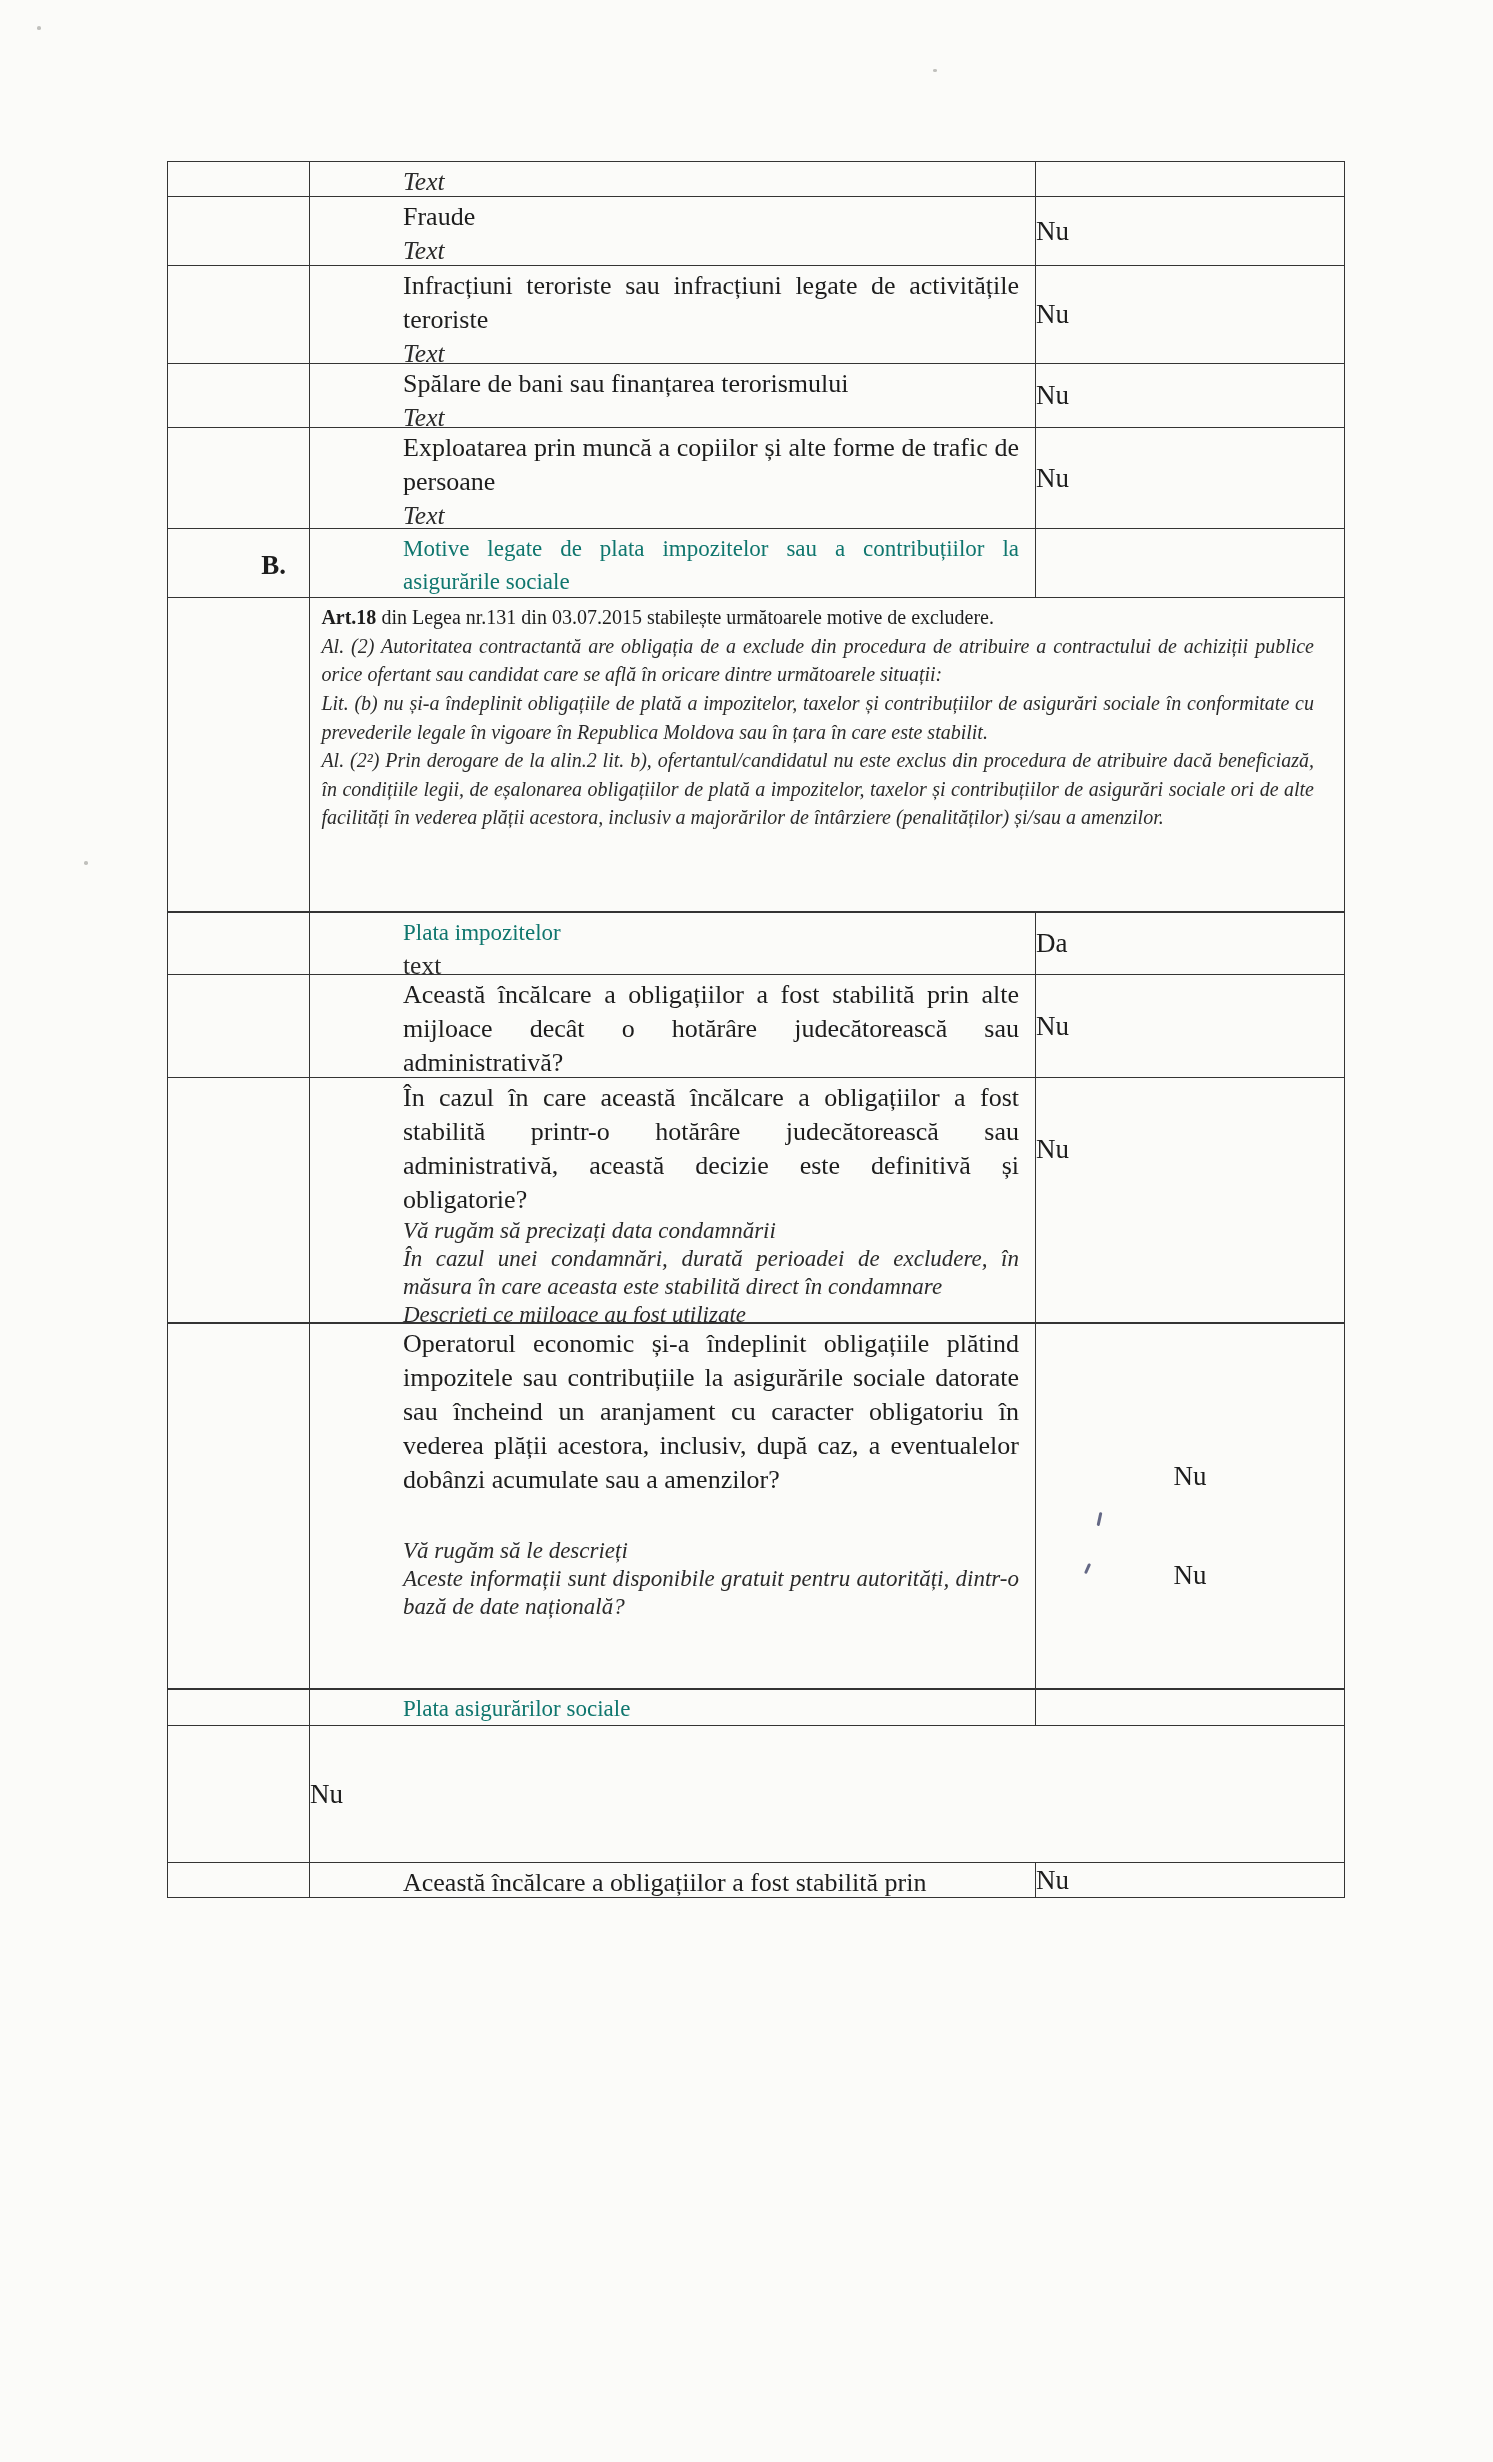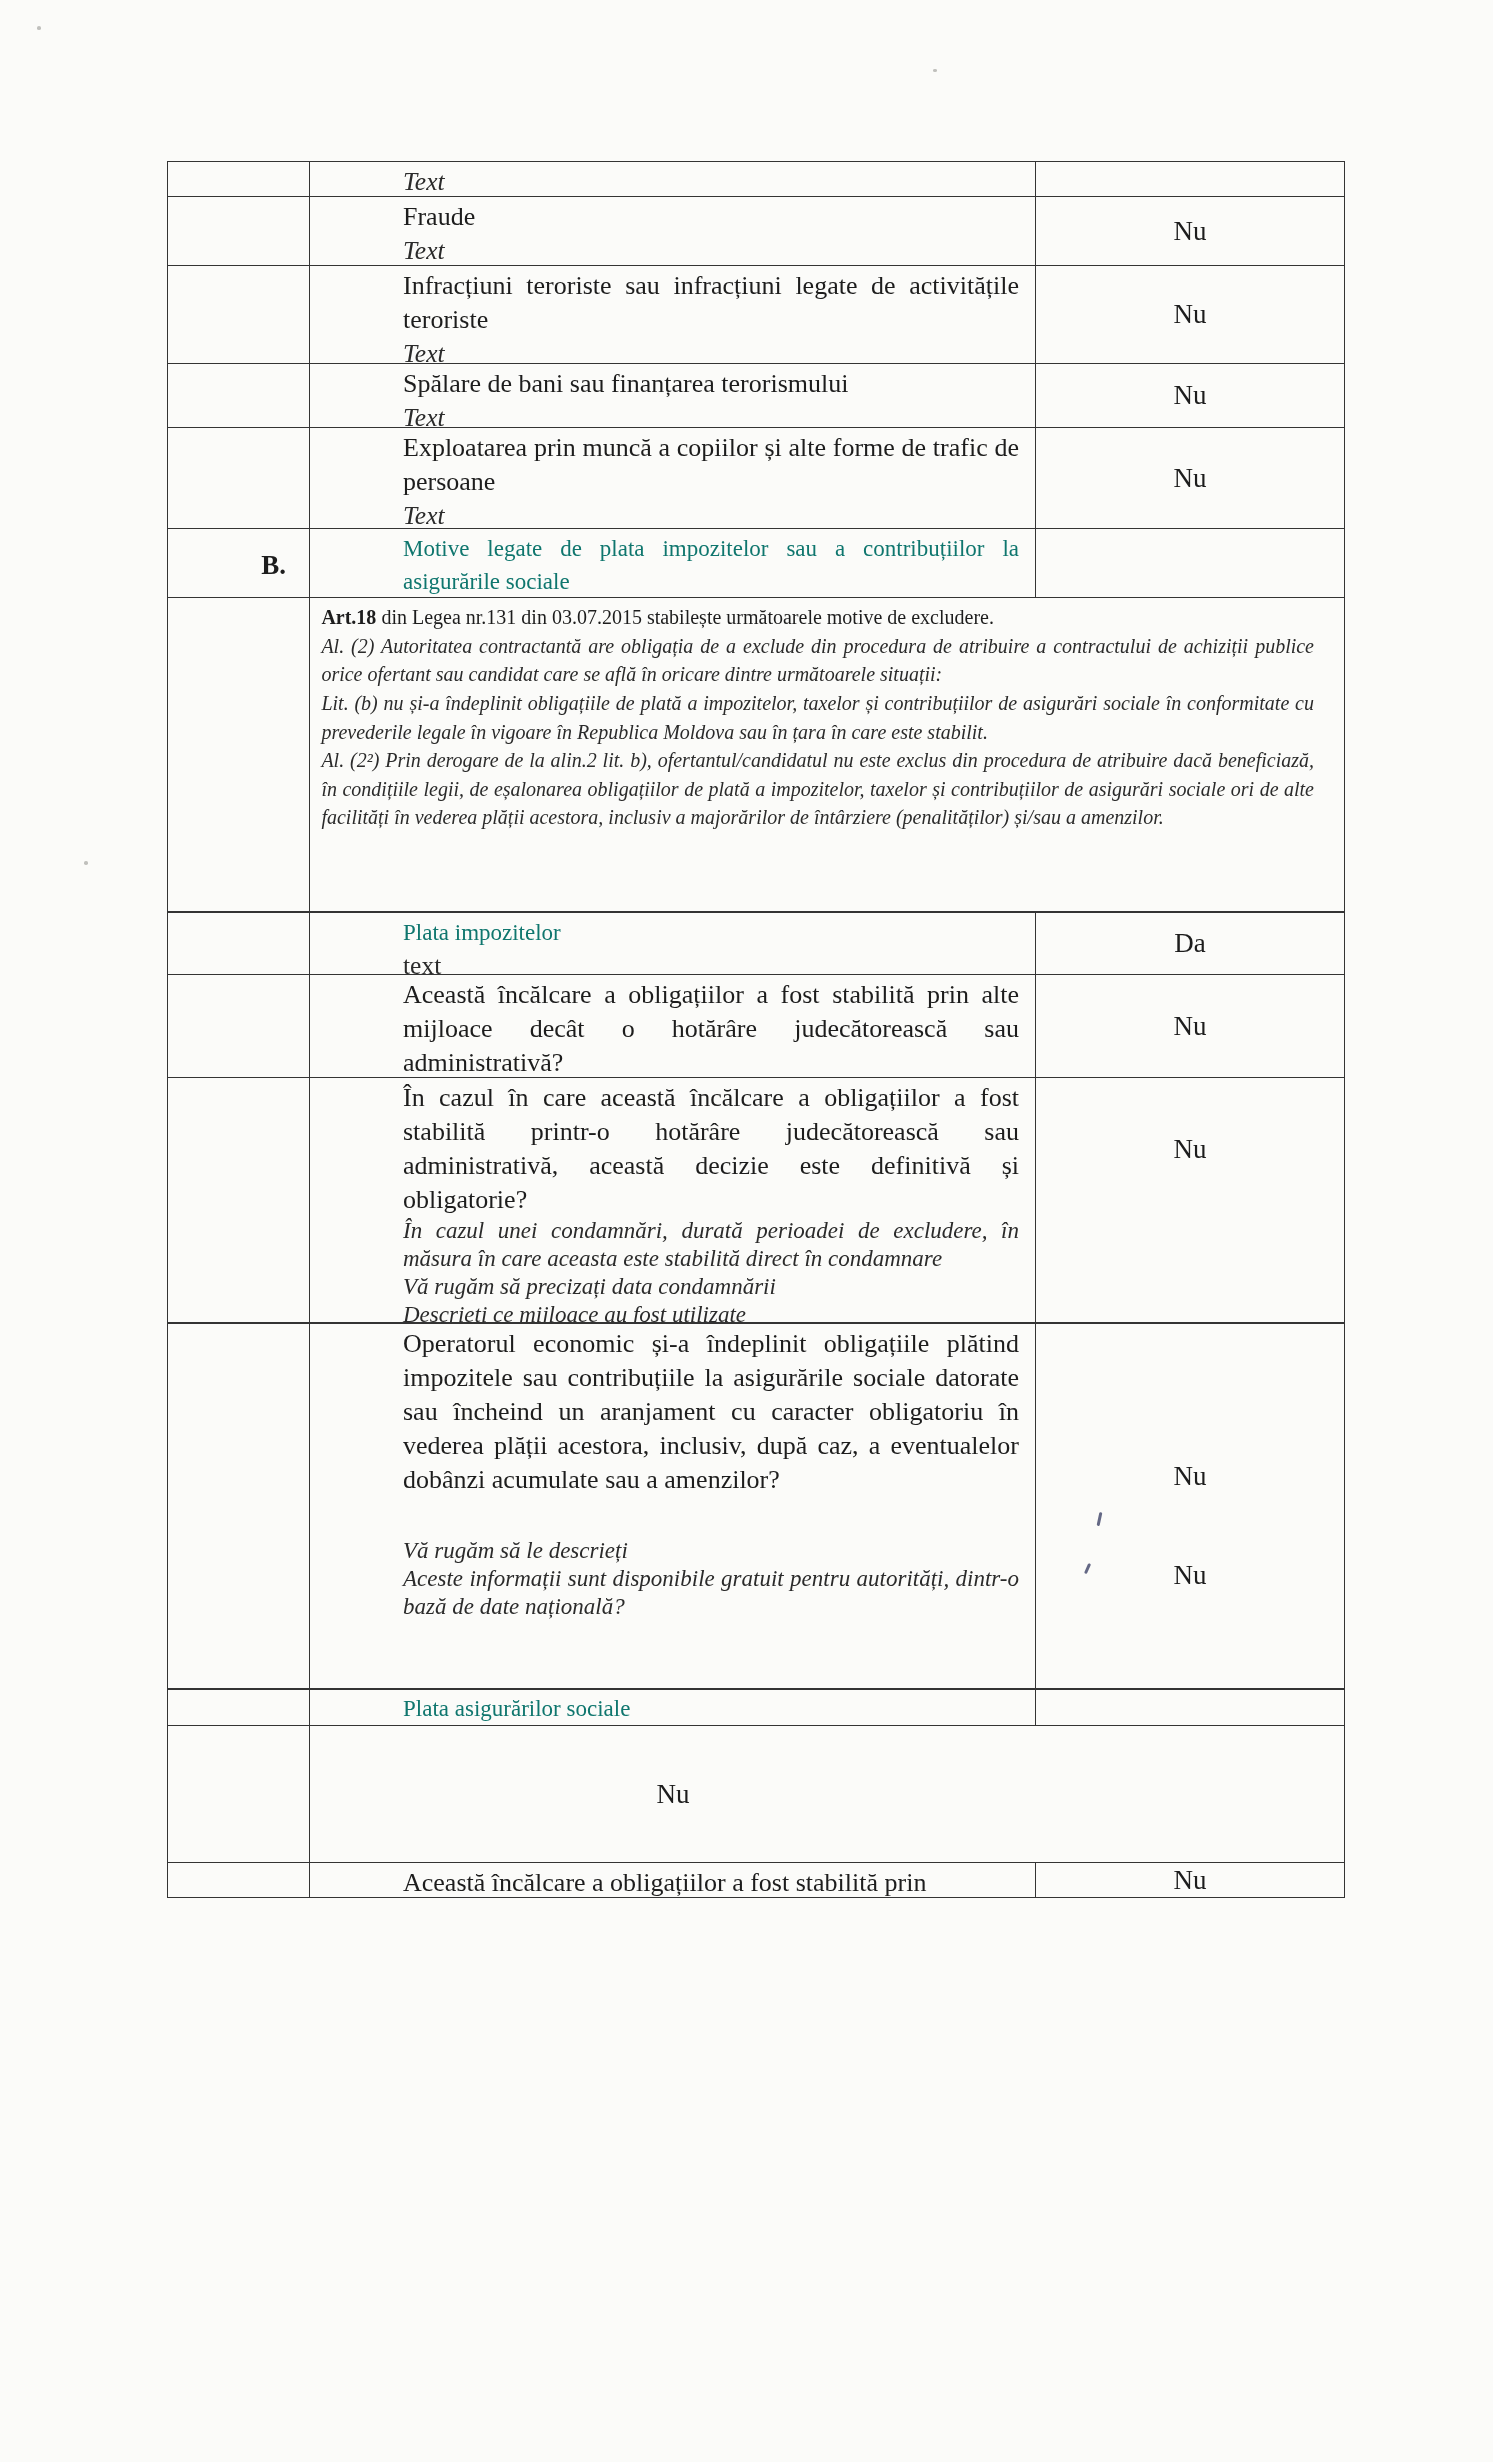--- a/index.html
+++ b/index.html
@@ -30,21 +30,21 @@
     border-top:1.8px solid var(--line);
     box-sizing:border-box;
   }
   .row.first{border-top:none;}
   .row.thick{border-top-width:2.6px;}
   .row.merged{grid-template-columns:142px 1fr;}
   .c{box-sizing:border-box;overflow:hidden;position:relative;}
   .c1{border-right:1.8px solid var(--line);}
   .c2{border-right:1.8px solid var(--line);padding:2.6px 16px 0 93px;}
   .c2.full{border-right:none;padding:5.3px 30px 1.8px 11.4px;}
-  .c3{display:flex;align-items:center;justify-content:center;}
+  .c3{display:flex;align-items:center;justify-content:flex-start;}
   
   .r1{height:34px;}  .r2{height:69px;}  .r3{height:98px;} .r4{height:64px;}
   .r5{height:101px;} .r6{height:69px;}  .r7{height:314px;} .r8{height:63px;}
   .r9{height:103px;} .r10{height:245px;}.r11{height:366px;}.r12{height:37px;}
   .r13{height:137px;}.r14{height:35px;}
 
   .q{font-size:26px;line-height:34px;text-align:justify;color:var(--ink);}
   .oneline{white-space:nowrap;}
   .sub{font-size:25.5px;line-height:34px;font-style:italic;color:var(--ink-soft);}
   .sub.plain{font-style:normal;}
@@ -167,22 +167,22 @@
       <div class="c c3">
         <span class="ans">Nu</span>
       </div>
     </div>
 
     <div class="row r10">
       <div class="c c1"></div>
       <div class="c c2">
         <div class="q">În cazul în care această încălcare a obligațiilor a fost stabilită printr-o hotărâre judecătorească sau administrativă, această decizie este definitivă și obligatorie?</div>
         <div class="note">
+          <p>Vă rugăm să precizați data condamnării</p>
           <p>În cazul unei condamnări, durată perioadei de excludere, în măsura în care aceasta este stabilită direct în condamnare</p>
-          <p>Vă rugăm să precizați data condamnării</p>
           <p>Descrieți ce mijloace au fost utilizate</p>
         </div>
       </div>
       <div class="c c3">
         <span class="ans">Nu</span>
       </div>
     </div>
 
     <div class="row r11 thick">
       <div class="c c1"></div>

